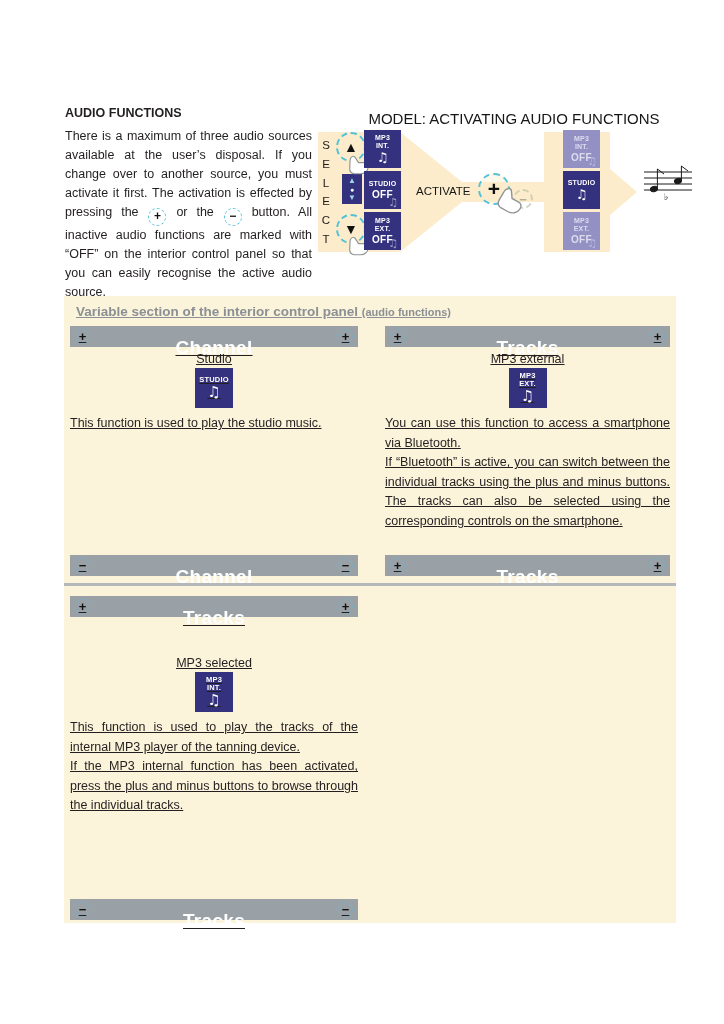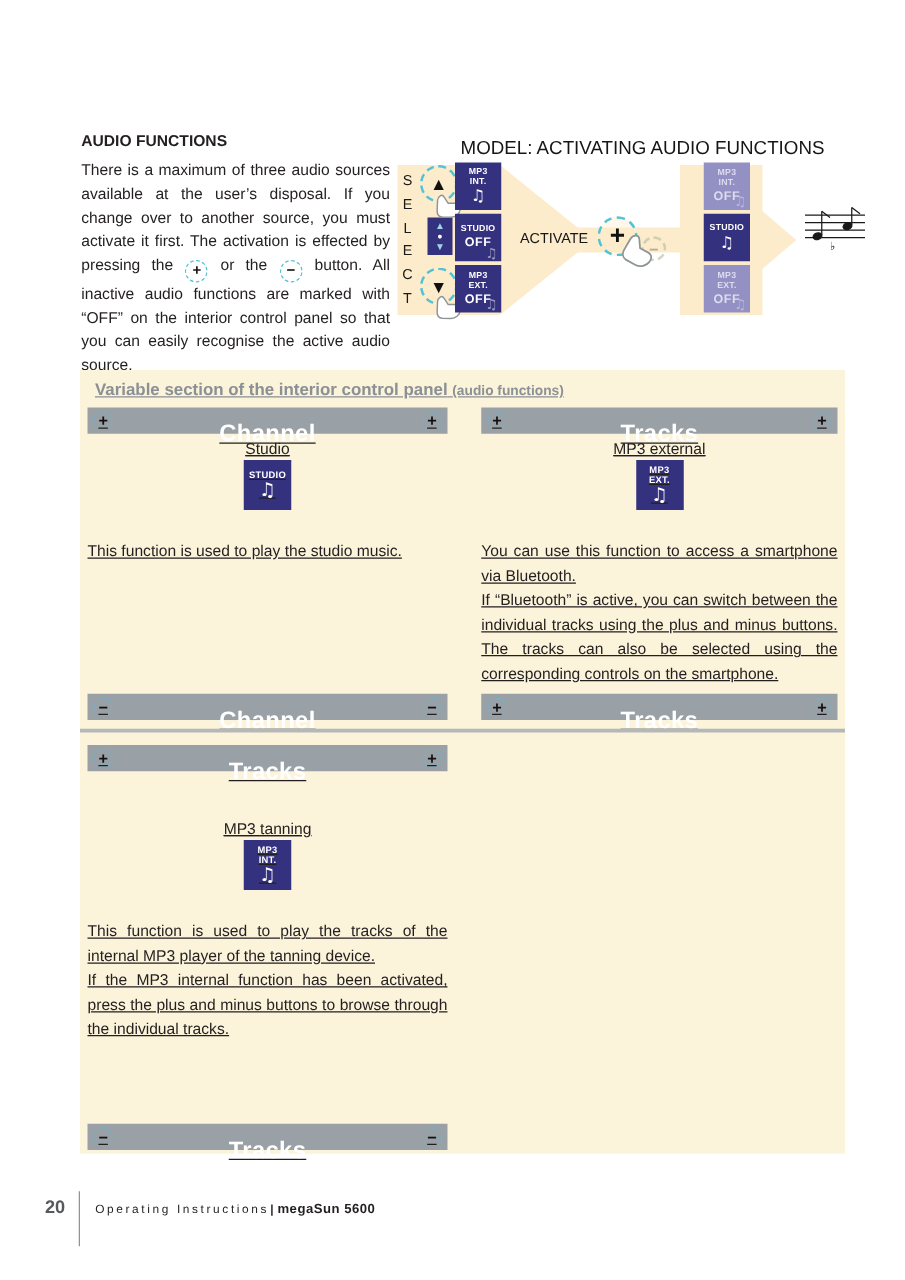--- a/index.html
+++ b/index.html
@@ -82,21 +82,21 @@
     color:#111; font-weight:bold; font-size:13px; display:flex; align-items:center; justify-content:center; line-height:1;
   }
   .divider { left:0; top:287px; width:612px; height:3px; background:#b5b8ba; }
   .block { width:288px; }
   .block-heading { text-align:center; font-size:12.5px; text-decoration:underline; }
   .block-icon-wrap { display:flex; justify-content:center; margin-top:2px; }
   .tile.lg { position:static; width:38px; height:40px; }
   .tile.lg .tl { font-size:7.5px; }
   .tile.lg .note { font-size:15px; }
   .block p { font-size:12.5px; line-height:19.6px; text-align:justify; margin-top:0; }
-  .block .p-first { margin-top:24px; }
+  .block .p-first { margin-top:6px; }
 
   
   .footer { position:absolute; left:36px; top:953px; display:flex; align-items:flex-start; }
   .page-num { font-size:14.5px; font-weight:bold; color:#58595b; padding-top:5px; }
   .footer-rule { width:1px; height:44px; background:#909396; margin:0 12px 0 11px; }
   .footer-text { padding-top:8px; font-size:9.5px; letter-spacing:2.1px; color:#231f20; white-space:nowrap; }
   .footer-text .sep { letter-spacing:0; margin:0 3px 0 1px; font-weight:bold; }
   .footer-text .product { font-weight:bold; letter-spacing:.4px; font-size:10.5px; }
 </style>
 </head>
@@ -251,40 +251,33 @@
 
     <div class="divider"></div>
 
     <div class="ctrl-bar" style="left:6px; top:300px; width:288px;">
       <span class="bar-sign">+</span>
       <span class="bar-label">Tracks</span>
       <span class="bar-sign">+</span>
     </div>
 
     <div class="block" style="left:6px; top:360px;">
-      <div class="block-heading">MP3 tanning</div>
+      <div class="block-heading">MP3 selected</div>
       <div class="block-icon-wrap">
         <div class="tile lg">
           <span class="tl">MP3</span>
           <span class="tl">INT.</span>
           <span class="note">♫</span>
         </div>
       </div>
       <p class="p-first">This function is used to play the tracks of the internal MP3 player of the tanning device.</p>
       <p>If the MP3 internal function has been activated, press the plus and minus buttons to browse through the individual tracks.</p>
     </div>
 
     <div class="ctrl-bar" style="left:6px; top:603px; width:288px;">
       <span class="bar-sign">−</span>
       <span class="bar-label">Tracks</span>
       <span class="bar-sign">−</span>
     </div>
   </div>
 
-  <div class="footer">
-    <div class="page-num">20</div>
-    <div class="footer-rule"></div>
-    <div class="footer-text">
-      <span>Operating Instructions</span><span class="sep">|</span><span class="product">megaSun 5600</span>
-    </div>
-  </div>
 
 </div>
 
 </body></html>

